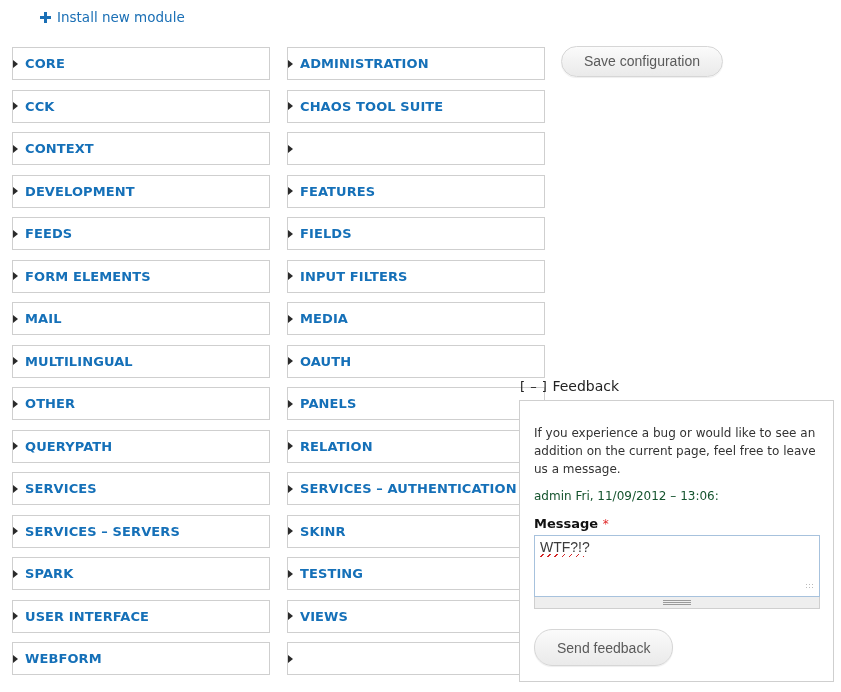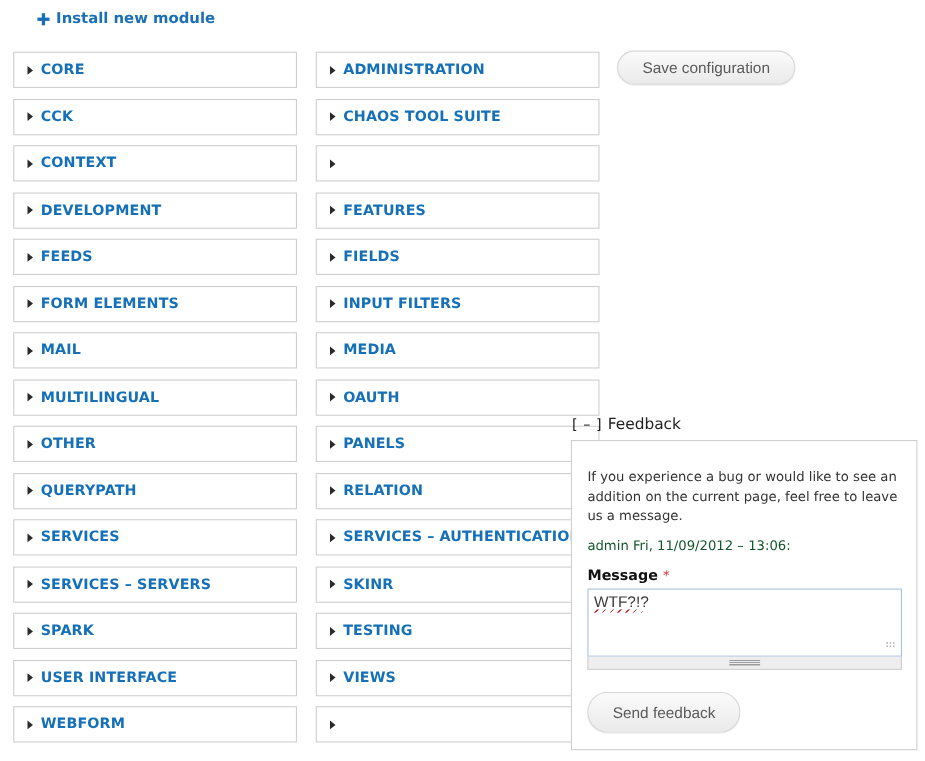--- a/index.html
+++ b/index.html
@@ -13,29 +13,29 @@
     position: relative;
     overflow: hidden;
     font-family: "DejaVu Sans", "Liberation Sans", sans-serif;
     font-size: 13px;
     color: #333333;
   }
 
   
   #install-link {
     position: absolute;
-    left: 34px;
+    left: 40px;
     top: 9px;
     display: flex;
     align-items: center;
     gap: 6px;
     text-decoration: none;
     color: #1a6fb5;
     font-size: 13.5px;
-    font-weight: 700;
+    font-weight: 400;
     cursor: pointer;
     white-space: nowrap;
   }
   #install-link .plus-icon {
     display: inline-block;
     width: 11px;
     height: 11px;
     position: relative;
     flex: none;
   }
@@ -62,21 +62,20 @@
 
   .package-box {
     box-sizing: border-box;
     width: 100%;
     height: 33px;
     border: 1px solid #cfcfcf;
     background: #ffffff;
     margin-bottom: 9.5px;
     display: flex;
     align-items: center;
-    padding-left: 12px;
     cursor: pointer;
   }
   .package-box .tri-icon {
     width: 0;
     height: 0;
     border-left: 5px solid #2a2a2a;
     border-top: 4px solid transparent;
     border-bottom: 4px solid transparent;
     margin-right: 7px;
     flex: none;

